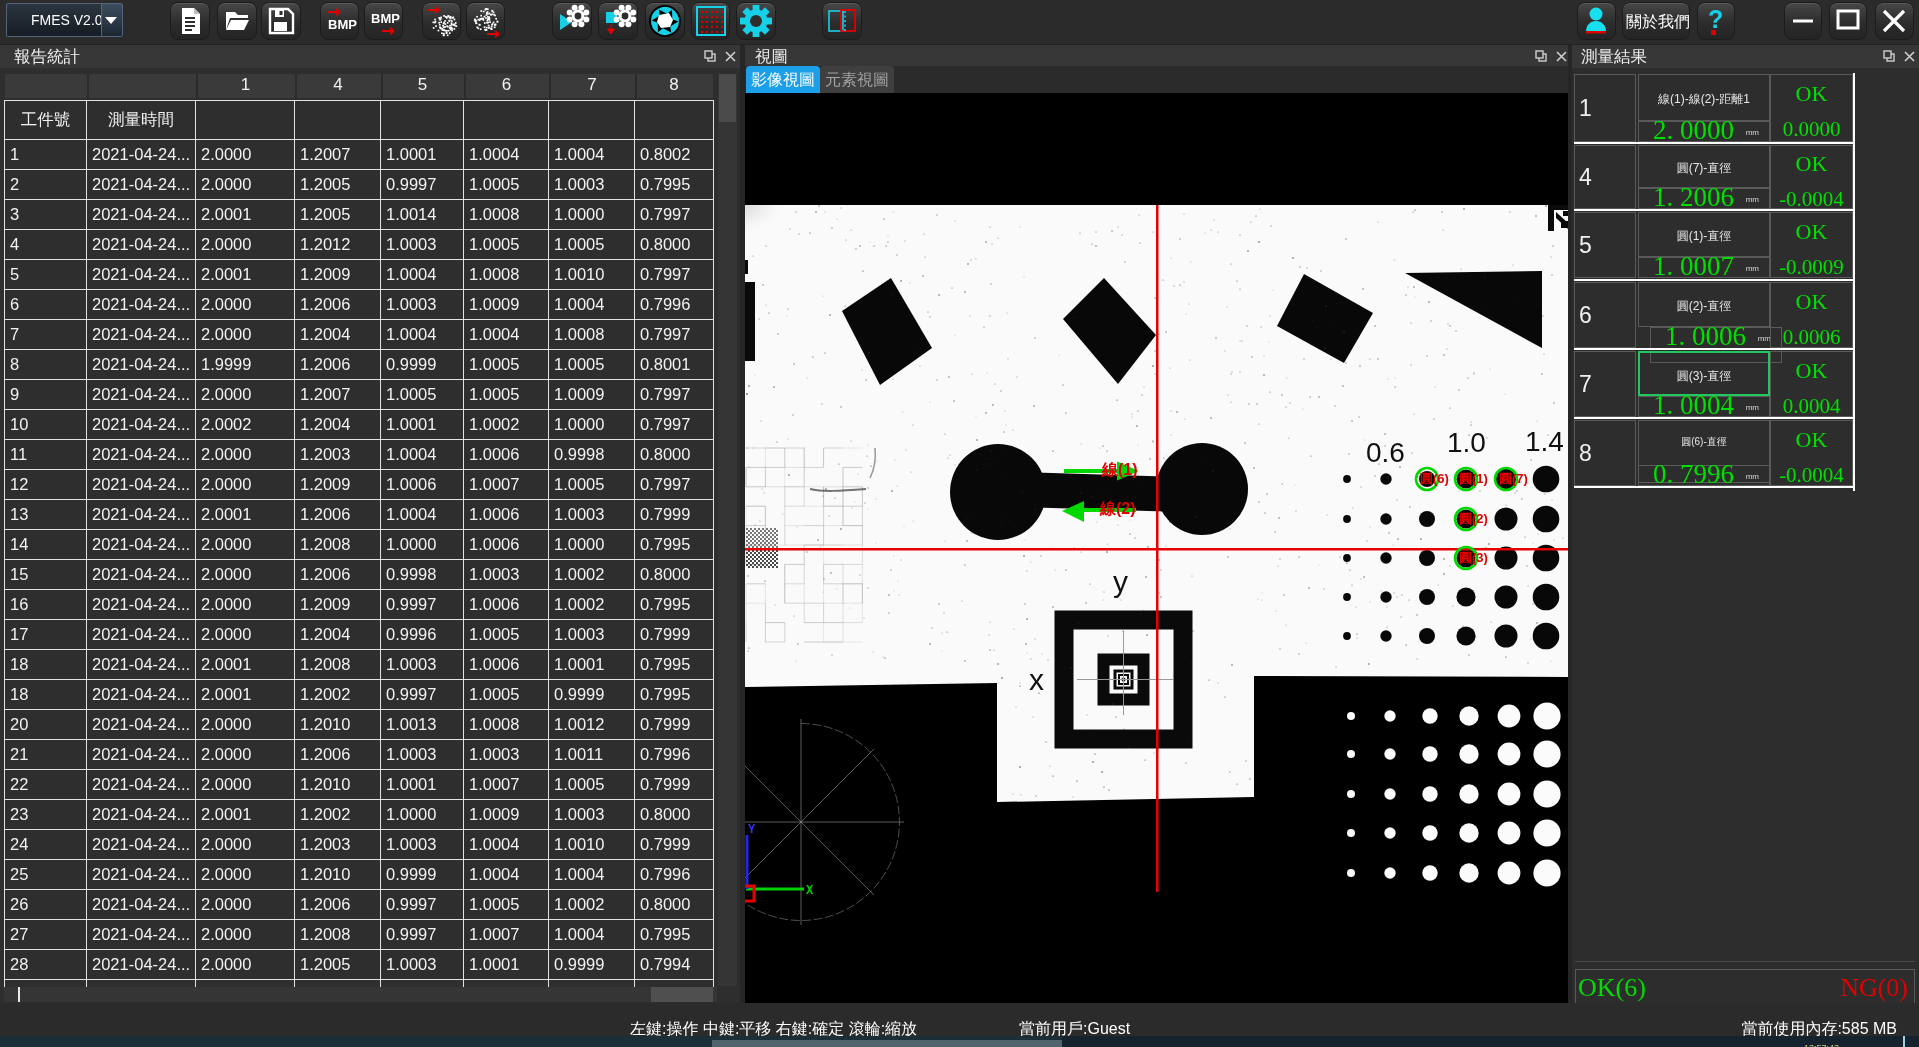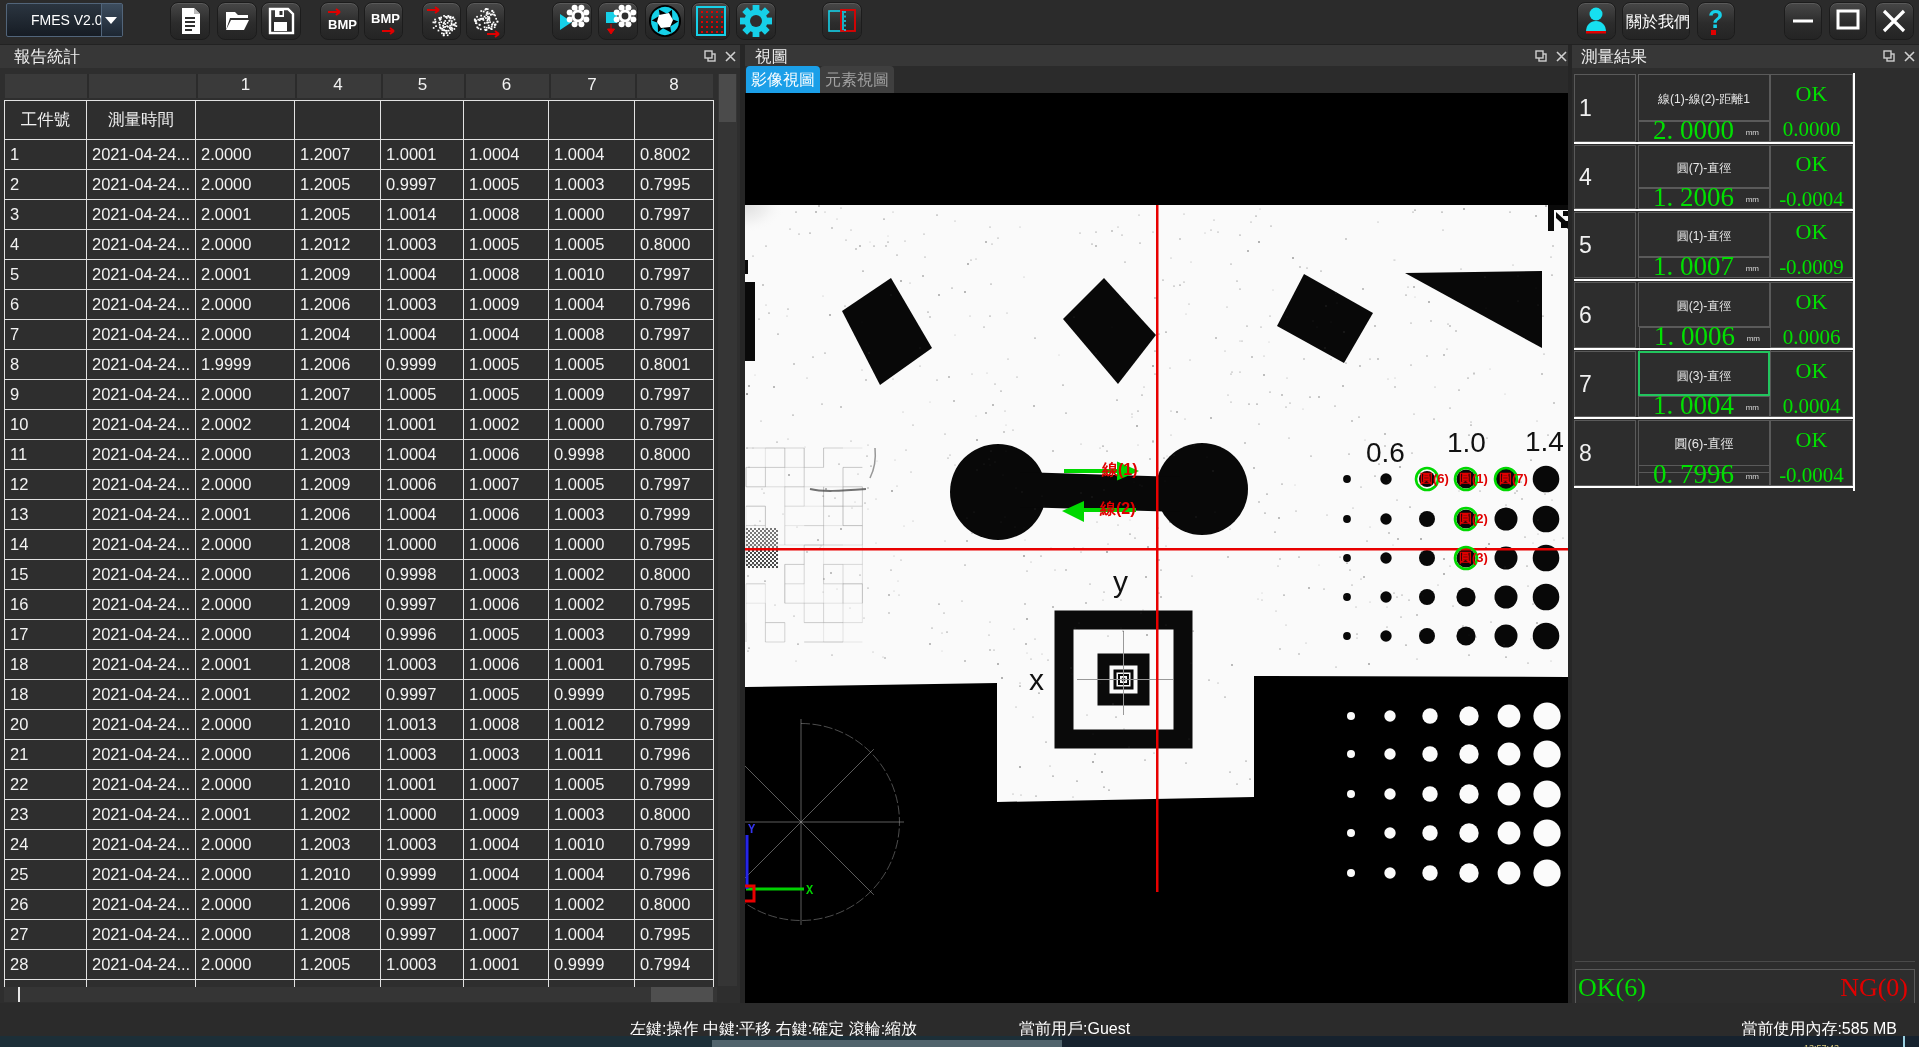--- a/index.html
+++ b/index.html
@@ -1782,21 +1782,21 @@
       </div>
 <div class="abs" style="left:0;top:67.4px;width:281px;height:2px;background:#fff;"></div>
 </div>
 <div class="abs" style="left:1574px;top:280.6px;width:280px;height:69.4px;">
 <div class="abs" style="left:0;top:1px;width:62px;height:66px;border:1px solid #5a5a5a;">
         <span style="position:absolute;left:4px;top:19px;color:#f0f0f0;font-size:23px;">6</span>
       </div>
 <div class="abs" style="left:64px;top:1px;width:132px;height:45px;border:1px solid #5a5a5a;color:#e8e8e8;font-size:12px;text-align:center;">
         <span style="position:absolute;left:0;right:0;top:15px;">圓(2)-直徑</span>
       </div>
-<div class="abs" style="left:65px;top:46px;width:132px;height:26px;border:1px solid #5a5a5a;">
+<div class="abs" style="left:76px;top:46px;width:132px;height:36px;border:1px solid #5a5a5a;">
         <span style="position:absolute;left:14px;top:-7px;color:#00e000;font-size:27px;font-family:'Liberation Serif',serif;">1. 0006</span>
         <span style="position:absolute;right:10px;top:6px;color:#d8d8d8;font-size:8px;">mm</span>
       </div>
 <div class="abs" style="left:196px;top:1px;width:83px;height:66px;border:1px solid #5a5a5a;color:#00e000;text-align:center;">
         <span style="position:absolute;left:0;right:0;top:6px;font-size:22px;font-family:'Liberation Serif',serif;">OK</span>
         <span style="position:absolute;left:0;right:0;top:42px;font-size:21px;font-family:'Liberation Serif',serif;">0.0006</span>
       </div>
 <div class="abs" style="left:0;top:67.4px;width:281px;height:2px;background:#fff;"></div>
 </div>
 <div class="abs" style="left:1574px;top:350.0px;width:280px;height:69.2px;">
@@ -1813,21 +1813,21 @@
 <div class="abs" style="left:196px;top:1px;width:83px;height:66px;border:1px solid #5a5a5a;color:#00e000;text-align:center;">
         <span style="position:absolute;left:0;right:0;top:6px;font-size:22px;font-family:'Liberation Serif',serif;">OK</span>
         <span style="position:absolute;left:0;right:0;top:42px;font-size:21px;font-family:'Liberation Serif',serif;">0.0004</span>
       </div>
 <div class="abs" style="left:0;top:67.2px;width:281px;height:2px;background:#fff;"></div>
 </div>
 <div class="abs" style="left:1574px;top:419.2px;width:280px;height:69.0px;">
 <div class="abs" style="left:0;top:1px;width:62px;height:66px;border:1px solid #5a5a5a;">
         <span style="position:absolute;left:4px;top:19px;color:#f0f0f0;font-size:23px;">8</span>
       </div>
-<div class="abs" style="left:64px;top:1px;width:132px;height:53px;border:1px solid #5a5a5a;color:#e8e8e8;font-size:13px;text-align:center;">
+<div class="abs" style="left:64px;top:1px;width:132px;height:63px;border:1px solid #5a5a5a;color:#e8e8e8;font-size:10px;text-align:center;">
         <span style="position:absolute;left:0;right:0;top:14px;">圓(6)-直徑</span>
       </div>
 <div class="abs" style="left:64px;top:46px;width:132px;height:21px;border:1px solid #5a5a5a;">
         <span style="position:absolute;left:14px;top:-7px;color:#00e000;font-size:27px;font-family:'Liberation Serif',serif;">0. 7996</span>
         <span style="position:absolute;right:10px;top:6px;color:#d8d8d8;font-size:8px;">mm</span>
       </div>
 <div class="abs" style="left:196px;top:1px;width:83px;height:66px;border:1px solid #5a5a5a;color:#00e000;text-align:center;">
         <span style="position:absolute;left:0;right:0;top:6px;font-size:22px;font-family:'Liberation Serif',serif;">OK</span>
         <span style="position:absolute;left:0;right:0;top:42px;font-size:21px;font-family:'Liberation Serif',serif;">-0.0004</span>
       </div>

